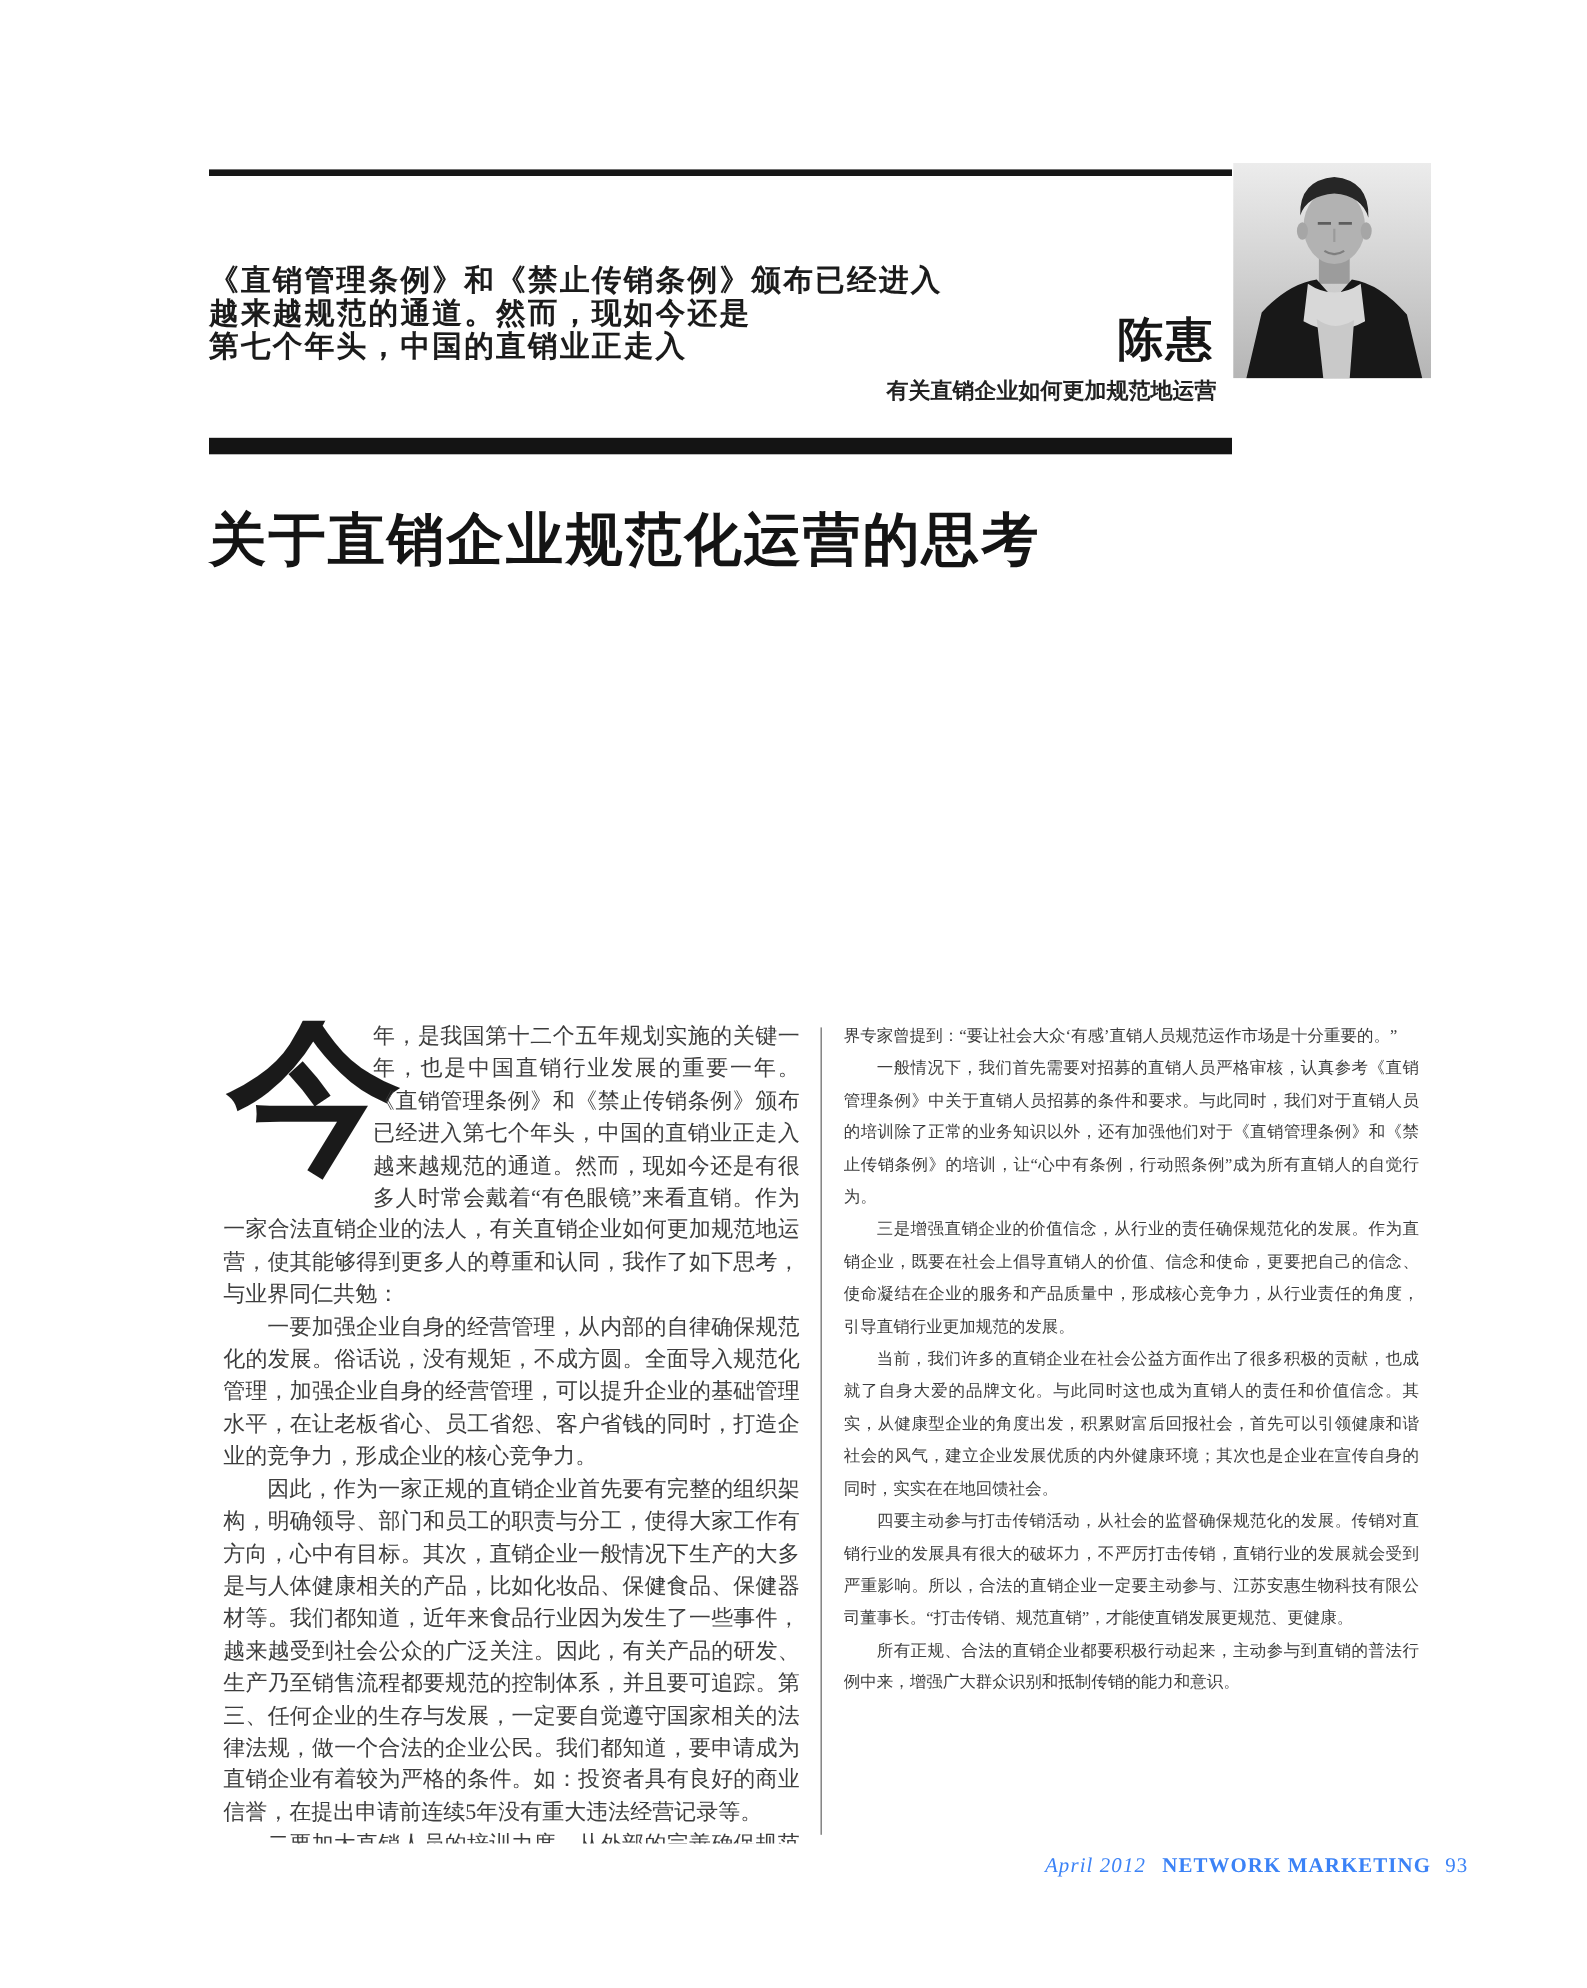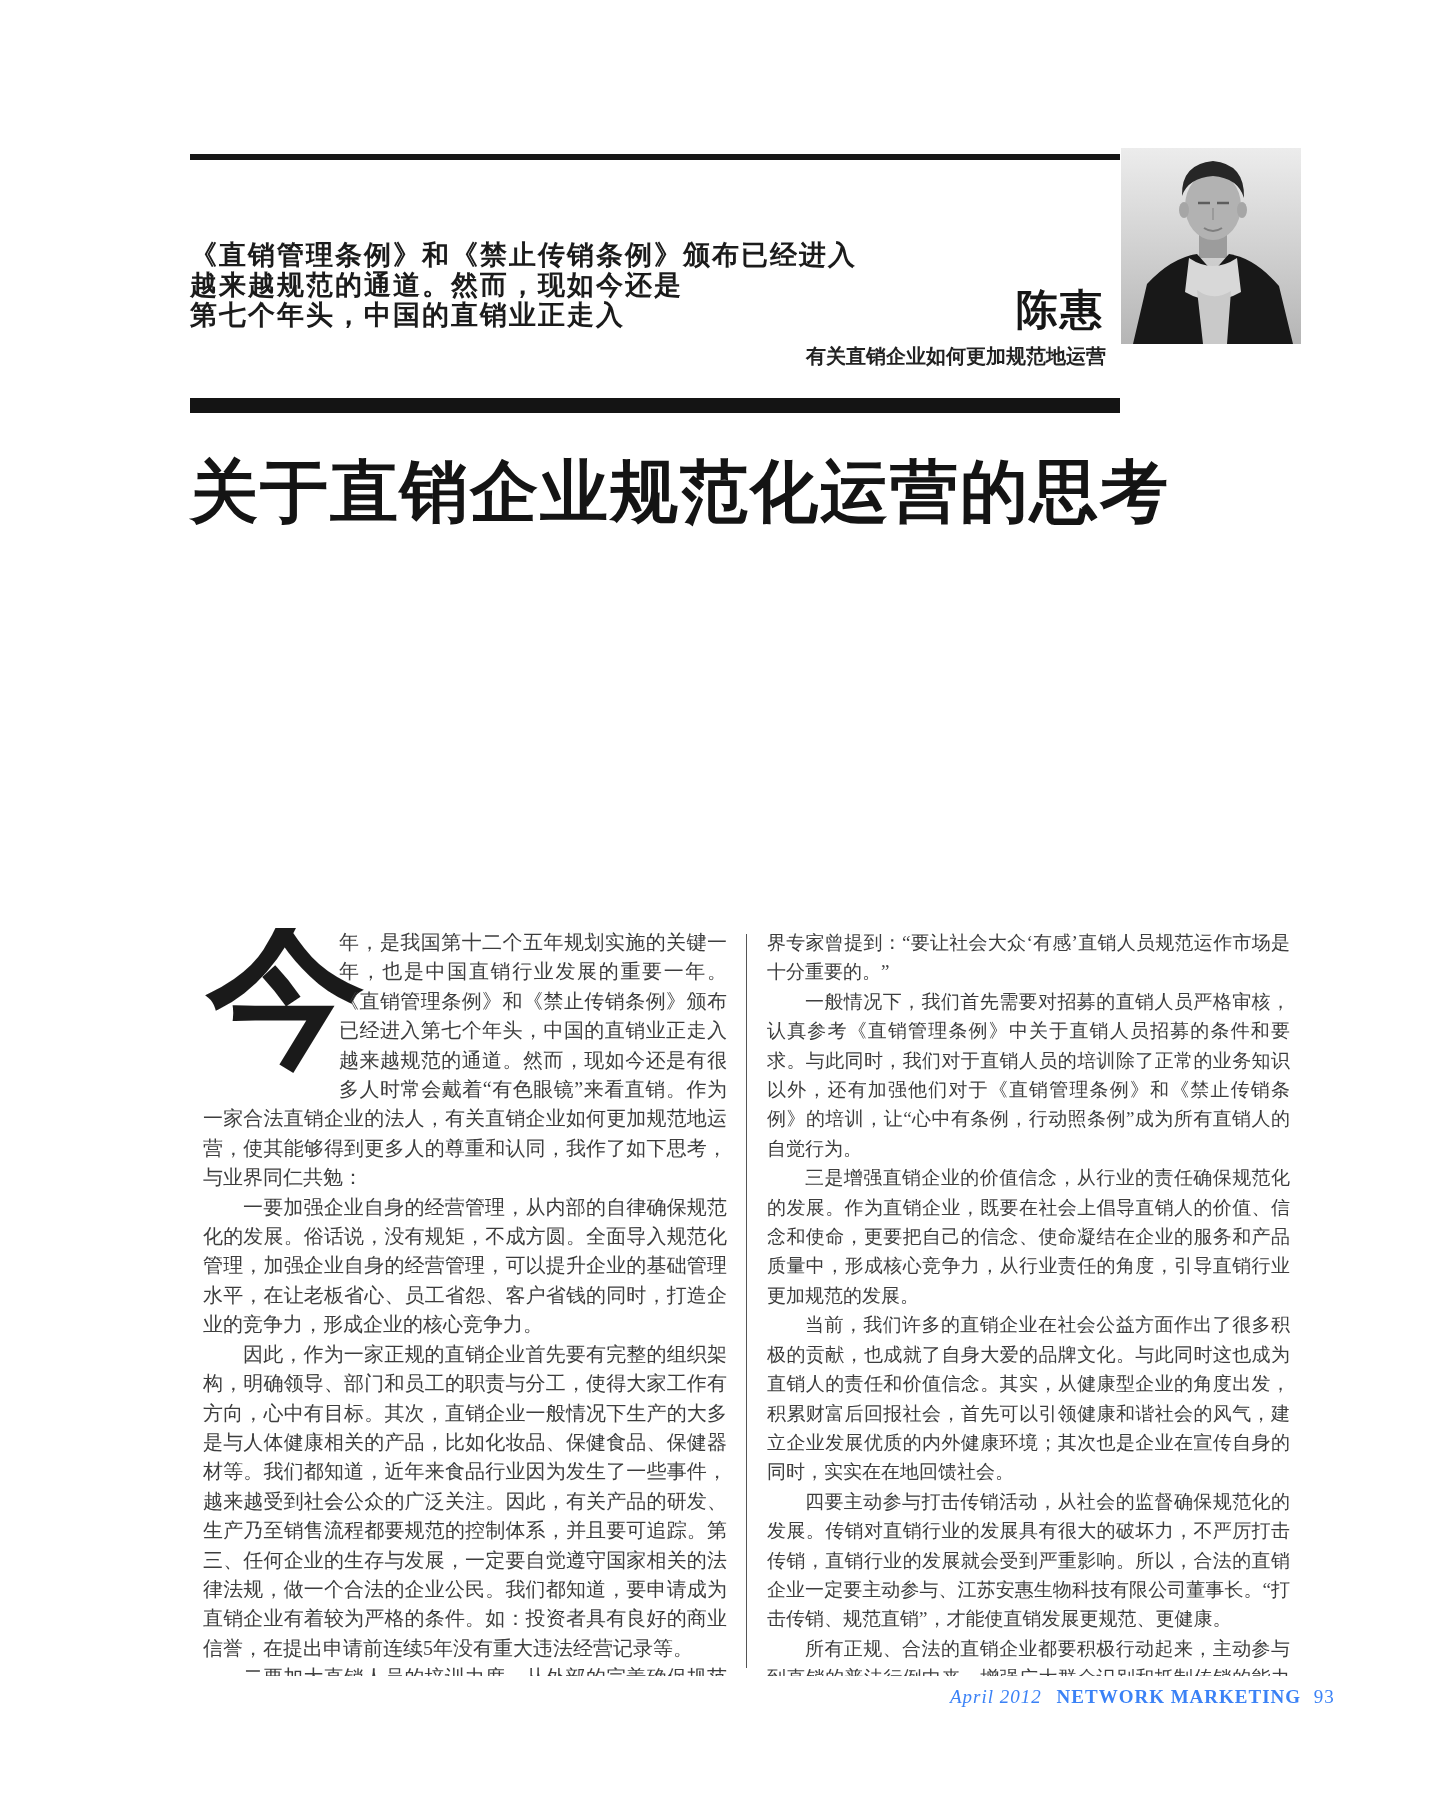--- a/index.html
+++ b/index.html
@@ -33,29 +33,29 @@
     position:absolute;left:1121px;top:148px;width:180px;height:196px;
     overflow:hidden;
   }
   .photo svg{display:block;}
   .rule-thick{
     position:absolute;left:190px;top:398px;width:930px;height:15px;
     background:#141414;
   }
   .headline{
     position:absolute;left:190px;top:462px;width:1100px;
-    font-size:68px;line-height:60px;font-weight:bold;color:#141414;
+    font-size:52px;line-height:60px;font-weight:bold;color:#141414;
     letter-spacing:2px;white-space:nowrap;
   }
   .col{
     position:absolute;top:928px;height:748px;overflow:hidden;
     text-align:justify;color:#3d3d3d;
   }
   .col-left{left:203px;width:524px;font-size:20px;line-height:29.4px;}
-  .col-right{left:767px;width:523px;font-size:19px;line-height:29.4px;}
+  .col-right{left:767px;width:523px;font-size:15px;line-height:29.4px;}
   .col p{margin:0;padding:0;}
   .col p.indent{text-indent:2em;}
   .dropcap{
     float:left;width:126px;height:148px;margin:2px 6px 0 4px;
     font-size:158px;line-height:128px;font-weight:bold;color:#1a1a1a;
     text-align:center;
   }
   .divider{
     position:absolute;left:746px;top:934px;width:1px;height:734px;
     background:#555555;

